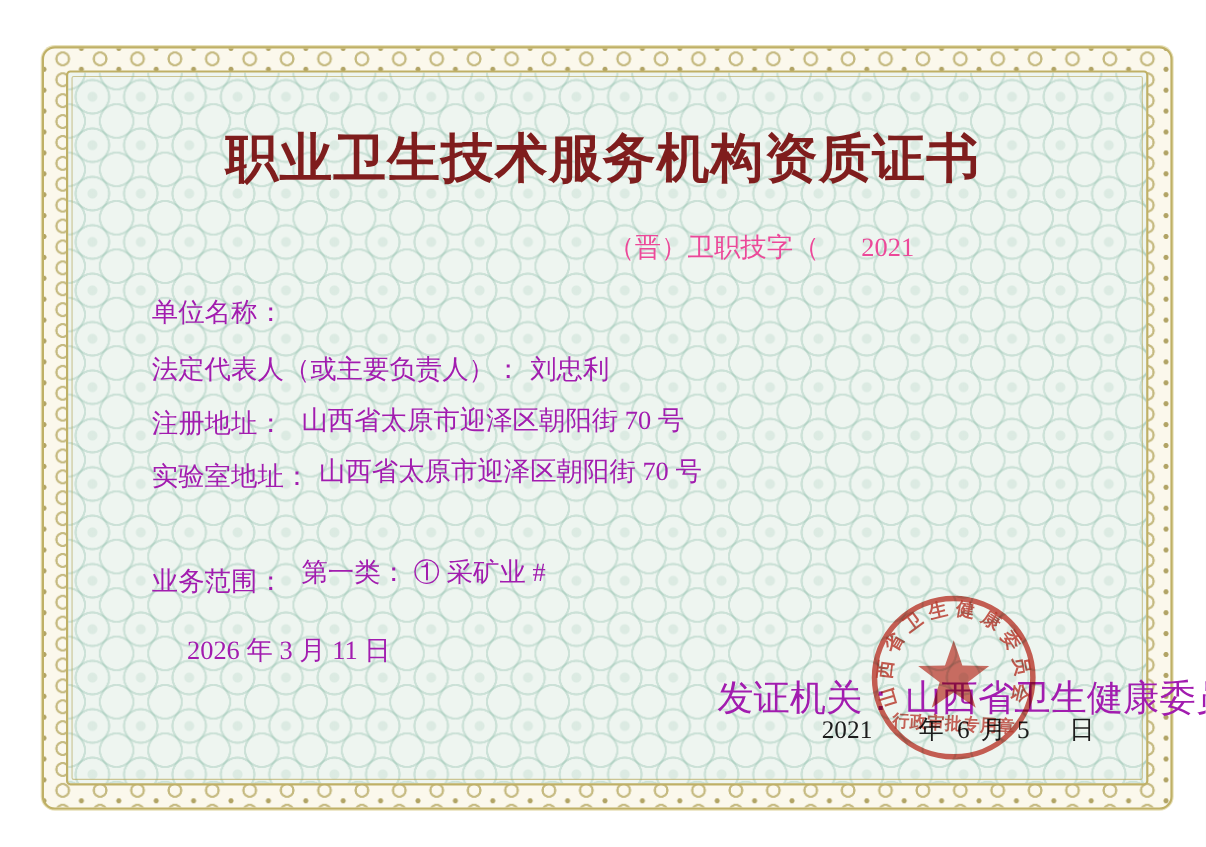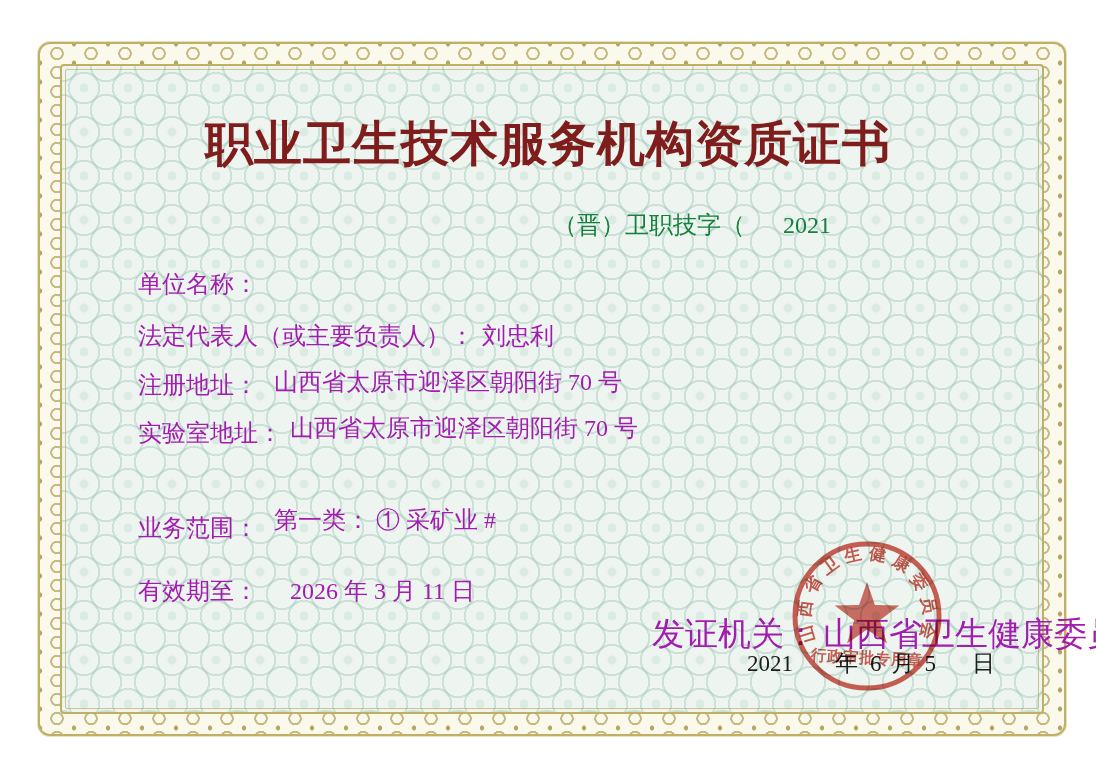--- a/index.html
+++ b/index.html
@@ -42,21 +42,21 @@
     content:'';position:absolute;inset:3px;border:1px solid rgba(180,165,85,.6);
     border-radius:2px;pointer-events:none;
   }
   
   .title{
     position:absolute;left:0;right:0;top:112px;text-align:center;
     font-size:48px;font-weight:700;color:#7f1d1d;letter-spacing:1px;white-space:nowrap;
   }
   .cert-number{
     position:absolute;left:553px;top:209px;font-size:24px;white-space:nowrap;
-    display:flex;align-items:baseline;color:#15803d;
+    display:flex;align-items:baseline;color:#ec4899;
   }
   .cert-number .year{margin:0 46px 0 38px;font-family:"Liberation Serif","DejaVu Serif",serif;}
   .row{
     position:absolute;left:138px;font-size:24px;display:flex;align-items:baseline;
     white-space:nowrap;color:#a21caf;
   }
   .row .value{margin-left:16px;position:relative;}
   .row-unit   {top:268px;} .row-unit .value{top:-5px;}
   .row-legal  {top:320px;} .row-legal .value{margin-left:8px;}
   .row-regaddr{top:369px;} .row-regaddr .value{top:-3px;}
@@ -113,21 +113,20 @@
     <span class="label">实验室地址：</span>
     <span class="value">山西省太原市迎泽区朝阳街 70 号</span>
   </div>
 
   <div class="row row-scope">
     <span class="label">业务范围：</span>
     <span class="value">第一类： ① 采矿业 #</span>
   </div>
 
   <div class="row row-valid">
-    <span class="label">有效期至：</span>
     <span class="value">2026 年 3 月 11 日</span>
   </div>
 
   <div class="row row-issuer">
     <span class="label">发证机关：</span>
     <span class="value">山西省卫生健康委员会</span>
   </div>
 
   <div class="date-row">
     <span class="v-year">2021</span>

